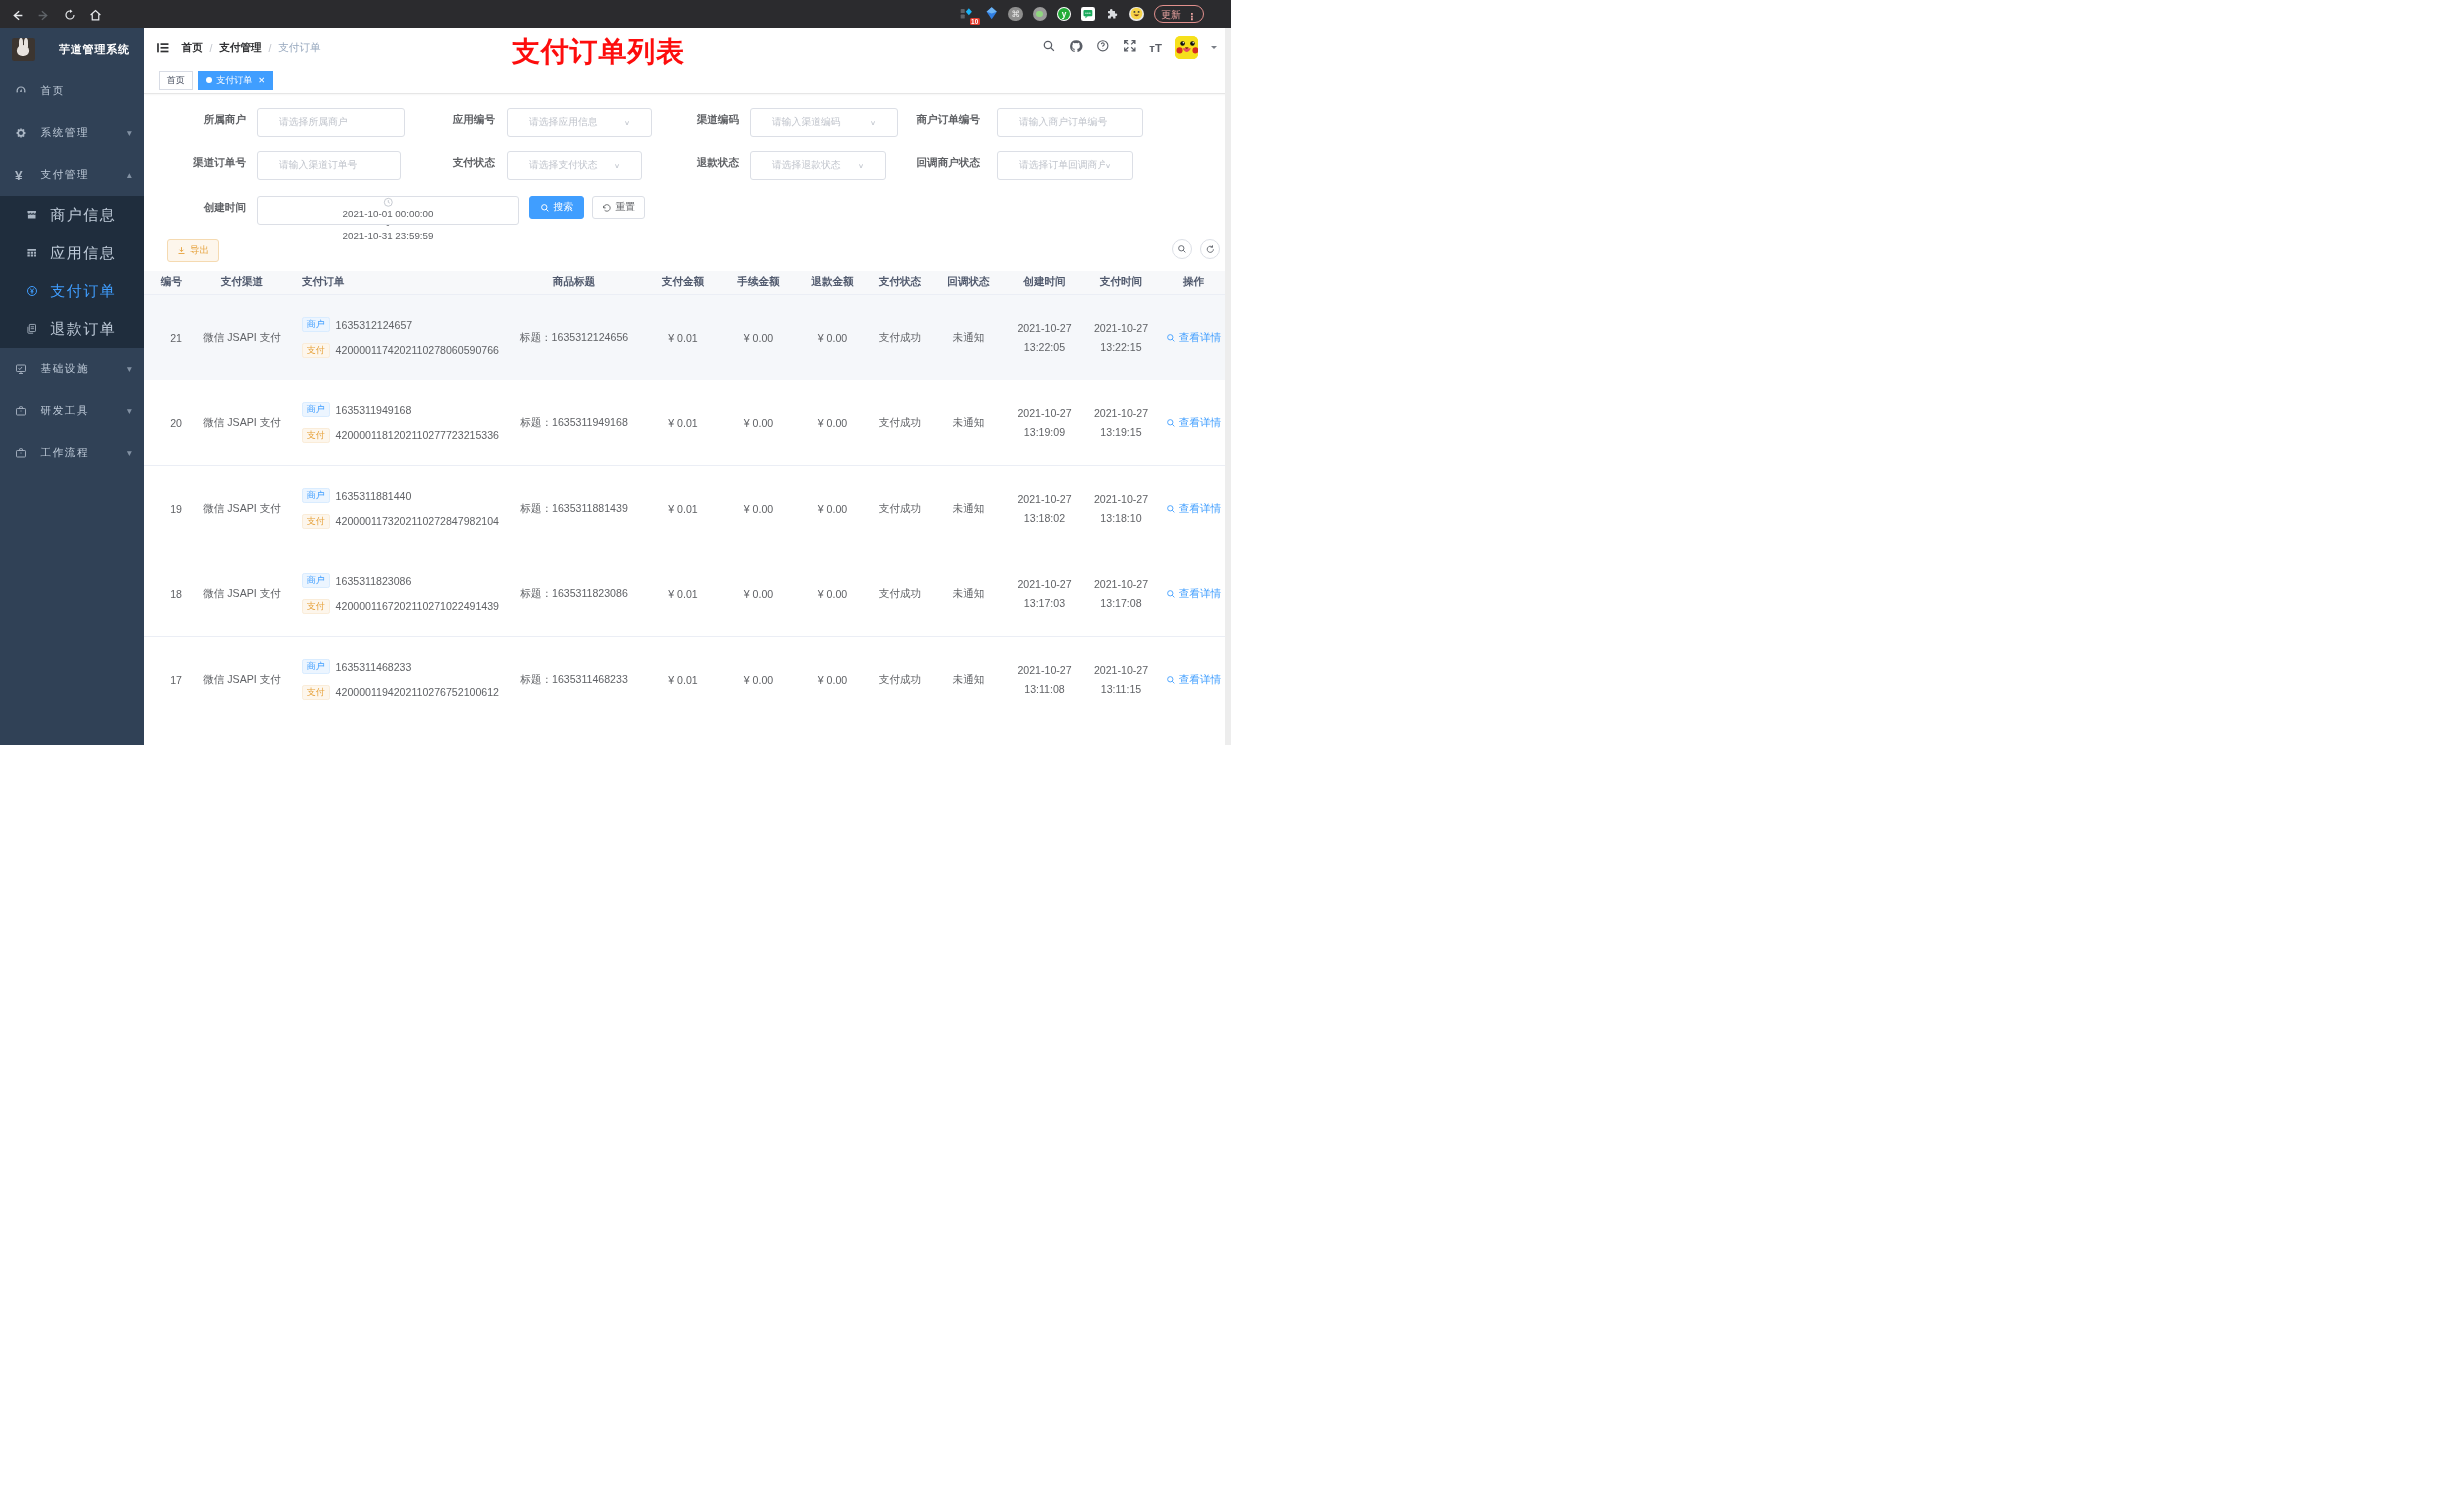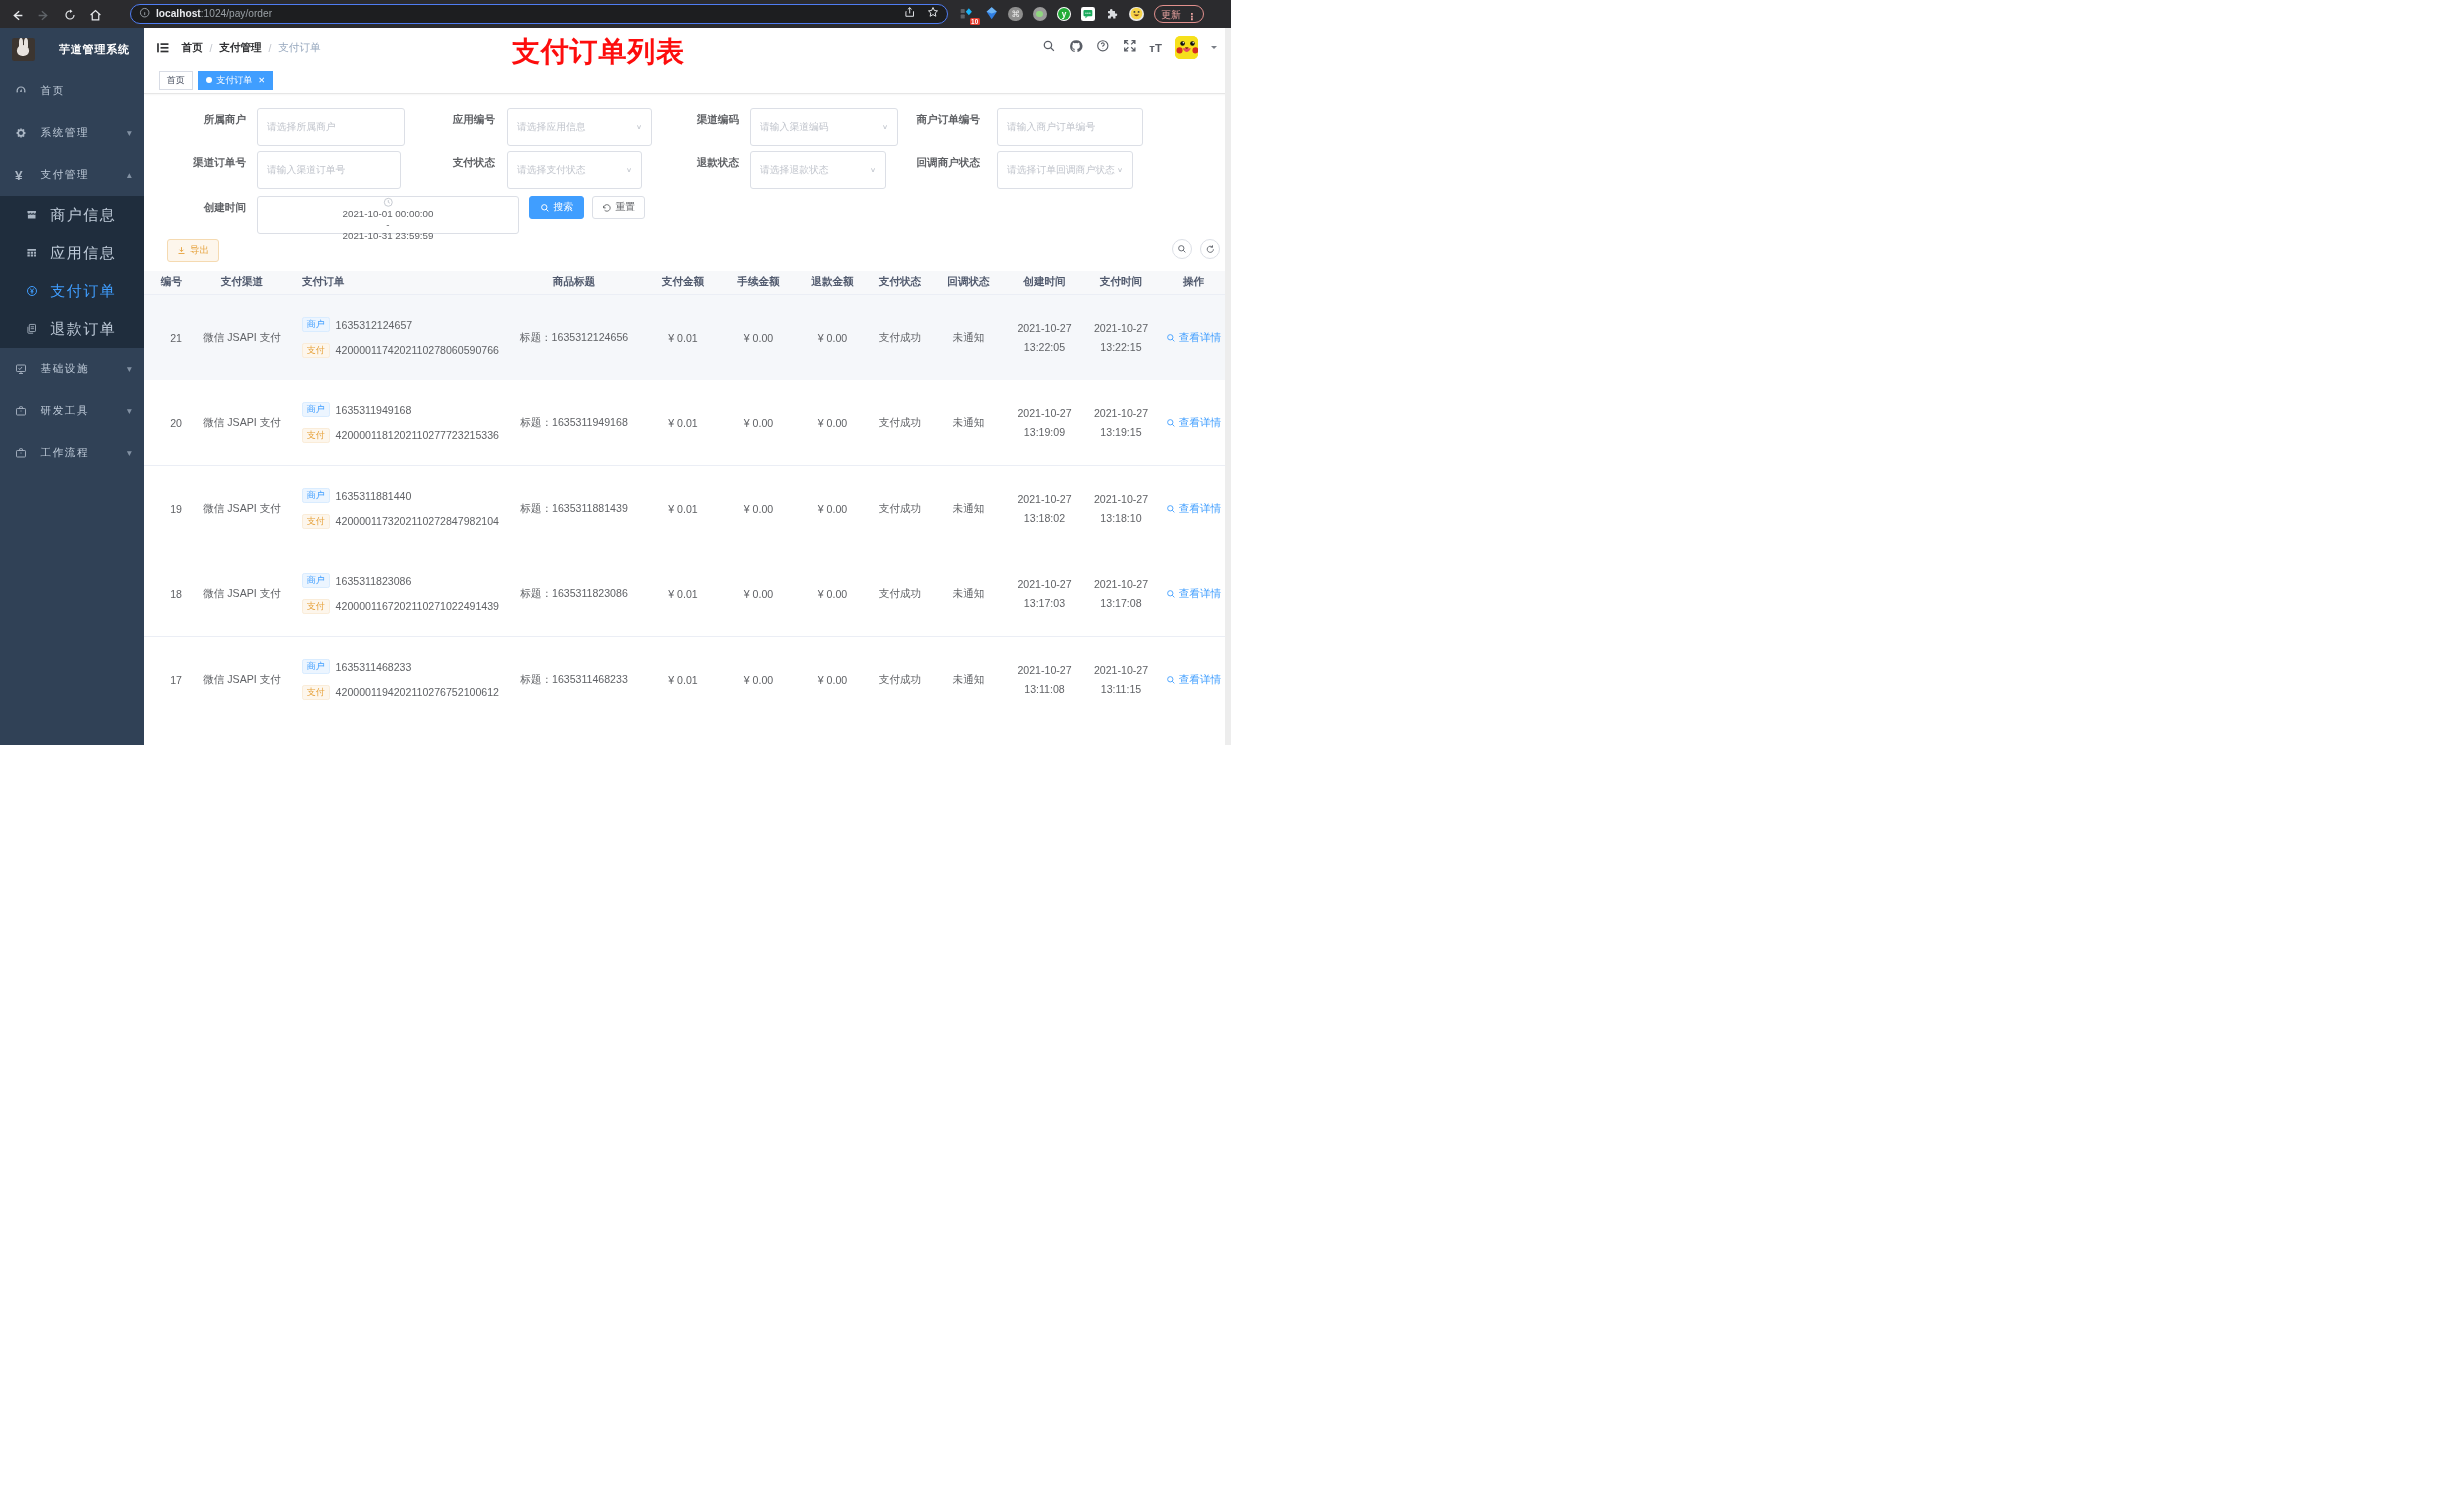--- a/index.html
+++ b/index.html
@@ -63,22 +63,22 @@
   .tagsbar { position:absolute; left:0; right:0; top:39px; height:27px; background:#fff;
     border-bottom:0.8px solid #e6e6e6; box-shadow:0 0.8px 2.3px rgba(0,0,0,.06); display:flex; align-items:center; gap:5.3px; padding-left:15px; }
   .tab { height:19px; border:0.8px solid #d8dce5; background:#fff; color:#495060; font-size:9px;
     display:flex; align-items:center; padding:0 6.8px; cursor:pointer; }
   .tab.active { background:#409eff; border-color:#409eff; color:#fff; gap:4.5px; }
   .tab .dot { width:6px; height:6px; border-radius:50%; background:#fff; }
   .tab .x { font-size:8.3px; margin-left:1.5px; }
 
   
   .flabel { position:absolute; font-size:10.6px; font-weight:700; color:#606266; text-align:right; line-height:23px; }
-  .fctrl { position:absolute; height:38px; border:0.8px solid #dcdfe6; border-radius:3px; background:#fff;
-    display:flex; align-items:center; padding:0 9px; font-size:9.8px; color:#606266; }
+  .fctrl { position:absolute; height:29px; border:0.8px solid #dcdfe6; border-radius:3px; background:#fff;
+    display:flex; align-items:center; padding:0 21px; font-size:9.8px; color:#606266; }
   .fctrl .ph { color:#c0c4cc; flex:1; white-space:nowrap; overflow:hidden; }
   .fctrl .sel-caret { color:#c0c4cc; font-size:8.3px; transform:scaleY(.8); }
   .btn { position:absolute; height:23px; border-radius:3px; font-size:9.8px; display:flex;
     align-items:center; justify-content:center; gap:3.8px; cursor:pointer; }
   .btn-primary { background:#409eff; color:#fff; border:0.8px solid #409eff; }
   .btn-plain { background:#fff; color:#606266; border:0.8px solid #dcdfe6; }
   .btn-warn { background:#fdf6ec; color:#e6a23c; border:0.8px solid #f5dab1; font-size:9.5px; }
   .circle-btn { position:absolute; width:20.4px; height:20.4px; border-radius:50%; border:0.8px solid #dcdfe6;
     background:#fff; color:#5a5e66; display:flex; align-items:center; justify-content:center; cursor:pointer; }
 
@@ -119,36 +119,20 @@
         </svg></span>
     <span class="b-ico">
       <svg width="12" height="12" viewBox="0 0 24 24" fill="none" stroke="#e8eaed" stroke-width="2.4">
           <path d="M20 12 A8 8 0 1 1 12 4"></path>
           <path d="M12 1 L17 4.5 L12 8" fill="#e8eaed" stroke="none"></path>
         </svg></span>
     <span class="b-ico">
       <svg width="13" height="13" viewBox="0 0 24 24" fill="none" stroke="#e8eaed" stroke-width="2.2">
           <path d="M3 11 L12 3 L21 11 M6 9.5 V20 H18 V9.5"></path>
         </svg></span>
-    <div class="urlbar">
-      <span>
-        <svg width="11.4" height="11.4" viewBox="0 0 24 24" fill="none" stroke="#9aa0a6" stroke-width="2">
-            <circle cx="12" cy="12" r="9"></circle>
-            <path d="M12 11 V17 M12 7.2 V7.3"></path>
-          </svg></span>
-      <span class="url-text"><b>localhost</b><span class="dim">:1024/pay/order</span></span>
-      <span style="margin-right:12px;">
-        <svg width="11.4" height="12" viewBox="0 0 24 24" fill="none" stroke="#e8eaed" stroke-width="2">
-            <path d="M12 15 V3 M8 6.5 L12 2.8 L16 6.5 M5 11 H4 V21 H20 V11 H19"></path>
-          </svg></span>
-      <span>
-        <svg width="12" height="12" viewBox="0 0 24 24" fill="none" stroke="#e8eaed" stroke-width="1.9">
-            <path d="M12 3 L14.8 9 L21 9.7 L16.4 14 L17.7 20.5 L12 17.2 L6.3 20.5 L7.6 14 L3 9.7 L9.2 9 Z"></path>
-          </svg></span>
-    </div>
     <div class="ext">
       <span class="chip">
         <svg width="13.6" height="13.6" viewBox="0 0 20 20">
             <rect x="1" y="3" width="6" height="6" rx="1" fill="#5f6368"></rect>
             <rect x="1" y="11" width="6" height="6" rx="1" fill="#5f6368"></rect>
             <path d="M13 2 L17.5 7 L13 12 L8.5 7 Z" fill="#19b2f5"></path>
           </svg>
         <span class="badge10">10</span>
         </span>
       <span class="chip">

